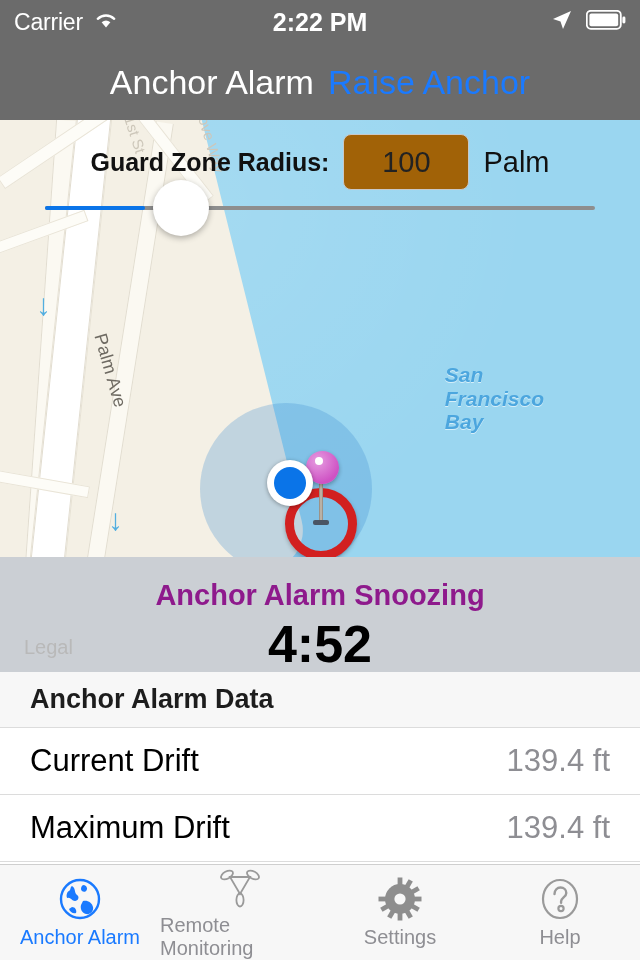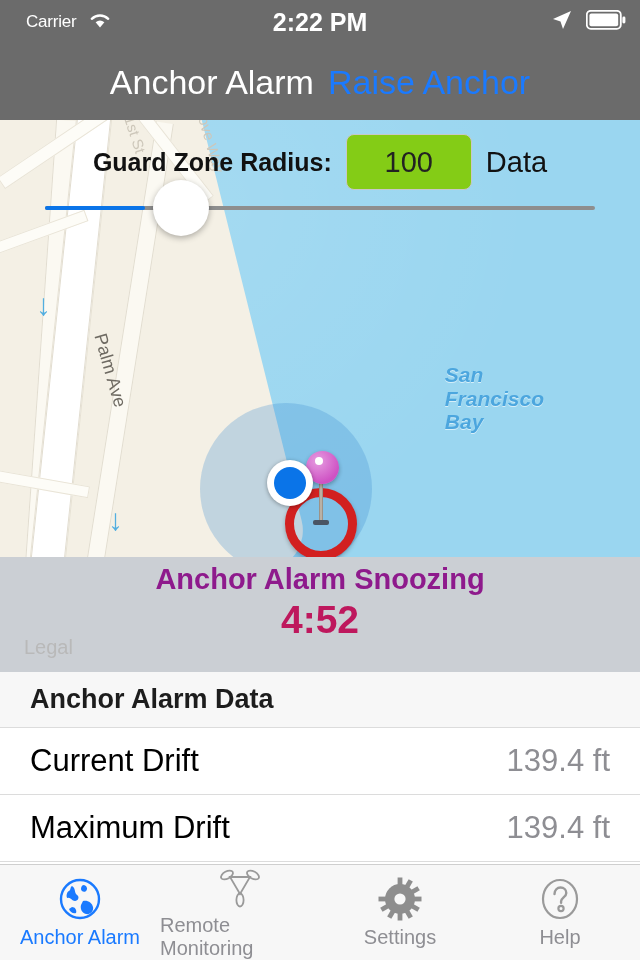--- a/index.html
+++ b/index.html
@@ -10,21 +10,21 @@
     position:relative;
   }
 
   
   #status-bar {
     position:absolute; left:0; top:0; width:640px; height:44px;
     background:#6b6b6b; color:#ffffff;
     display:flex; align-items:center;
   }
   #status-left { display:flex; align-items:center; gap:10px; padding-left:14px; }
-  #carrier-label { font-size:17px; letter-spacing:-0.2px;margin-left:12px; }
+  #carrier-label { font-size:23px; letter-spacing:-0.2px; }
   #status-center { position:absolute; left:0; right:0; text-align:center; font-size:25px; font-weight:bold; }
   #status-right { position:absolute; right:14px; display:flex; align-items:center; gap:12px; }
 
   
   #nav-bar {
     position:absolute; left:0; top:44px; width:640px; height:76px;
     background:#6b6b6b;
     display:flex; align-items:center; justify-content:center; gap:14px;
   }
   #nav-title { color:#ffffff; font-size:34px; }
@@ -124,21 +124,21 @@
   #guard-zone-panel {
     position:absolute; left:0; top:120px; width:640px; height:130px; z-index:5;
   }
   #guard-zone-row {
     position:absolute; left:0; top:14px; width:640px;
     display:flex; align-items:center; justify-content:center; gap:14px;
   }
   #guard-zone-label { font-size:25px; font-weight:bold; color:#111111; }
   #radius-input {
     width:126px; height:56px; border:1px solid #c8c8c8; border-radius:8px;
-    background:#84cc16; text-align:center; font-size:29px; color:#222222;
+    background:#a16207; text-align:center; font-size:29px; color:#222222;
     font-family:"Liberation Sans", sans-serif;
   }
   #feet-unit-label { font-size:29px; color:#111111; }
   #radius-slider {
     position:absolute; left:45px; top:86px; width:550px; height:4px;
     background:#8e8e8e; border-radius:2px;
   }
   #radius-slider-fill {
     position:absolute; left:0; top:0; height:4px; width:100px;
     background:#0a74e8; border-radius:2px;
@@ -149,23 +149,23 @@
     box-shadow:0 2px 6px rgba(0,0,0,.3); cursor:pointer;
   }
 
   
   #alarm-panel {
     position:absolute; left:0; top:557px; width:640px; height:115px;
     background:rgba(196,200,206,.88);
     text-align:center; z-index:4;
   }
   #alarm-status-text {
-    margin-top:6px; font-size:29px; font-weight:bold; color:#8e1a8c;
-  }
-  #alarm-timer { font-size:39px; font-weight:bold; color:#be185d; margin-top:2px; }
+    margin-top:22px; font-size:29px; font-weight:bold; color:#8e1a8c;
+  }
+  #alarm-timer { font-size:52px; font-weight:bold; color:#000000; margin-top:2px; }
 
   
   #data-section {
     position:absolute; left:0; top:672px; width:640px; height:190px;
     background:#ffffff; overflow:hidden;
   }
   #data-section-header {
     height:56px; background:#f7f7f7; display:flex; align-items:center;
     padding-left:30px; font-size:27px; font-weight:bold; color:#1d1d1d;
     border-bottom:1px solid #dcdcdc;
@@ -260,21 +260,21 @@
   <div id="anchor-pin-head"></div>
   <div id="user-location-dot"></div>
 </div>
 
 <span id="legal-label">Legal</span>
 
 <div id="guard-zone-panel">
   <div id="guard-zone-row">
     <span id="guard-zone-label">Guard Zone Radius:</span>
     <input id="radius-input" type="text" value="100" style="">
-    <span id="feet-unit-label">Data</span>
+    <span id="feet-unit-label">Palm</span>
   </div>
   <div id="radius-slider">
     <div id="radius-slider-fill"></div>
     <div id="radius-slider-thumb"></div>
   </div>
 </div>
 
 <div id="alarm-panel">
   <div id="alarm-status-text">Anchor Alarm Snoozing</div>
   <div id="alarm-timer">4:52</div>

